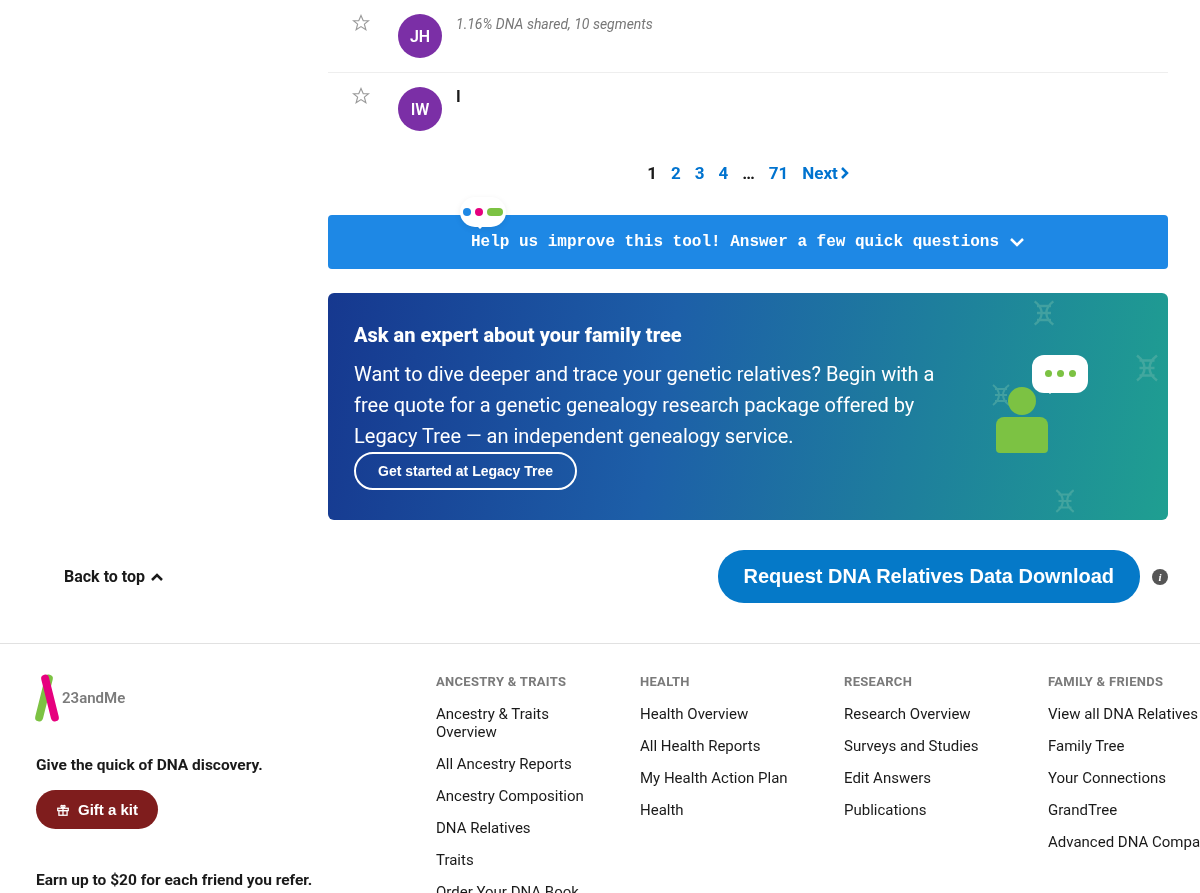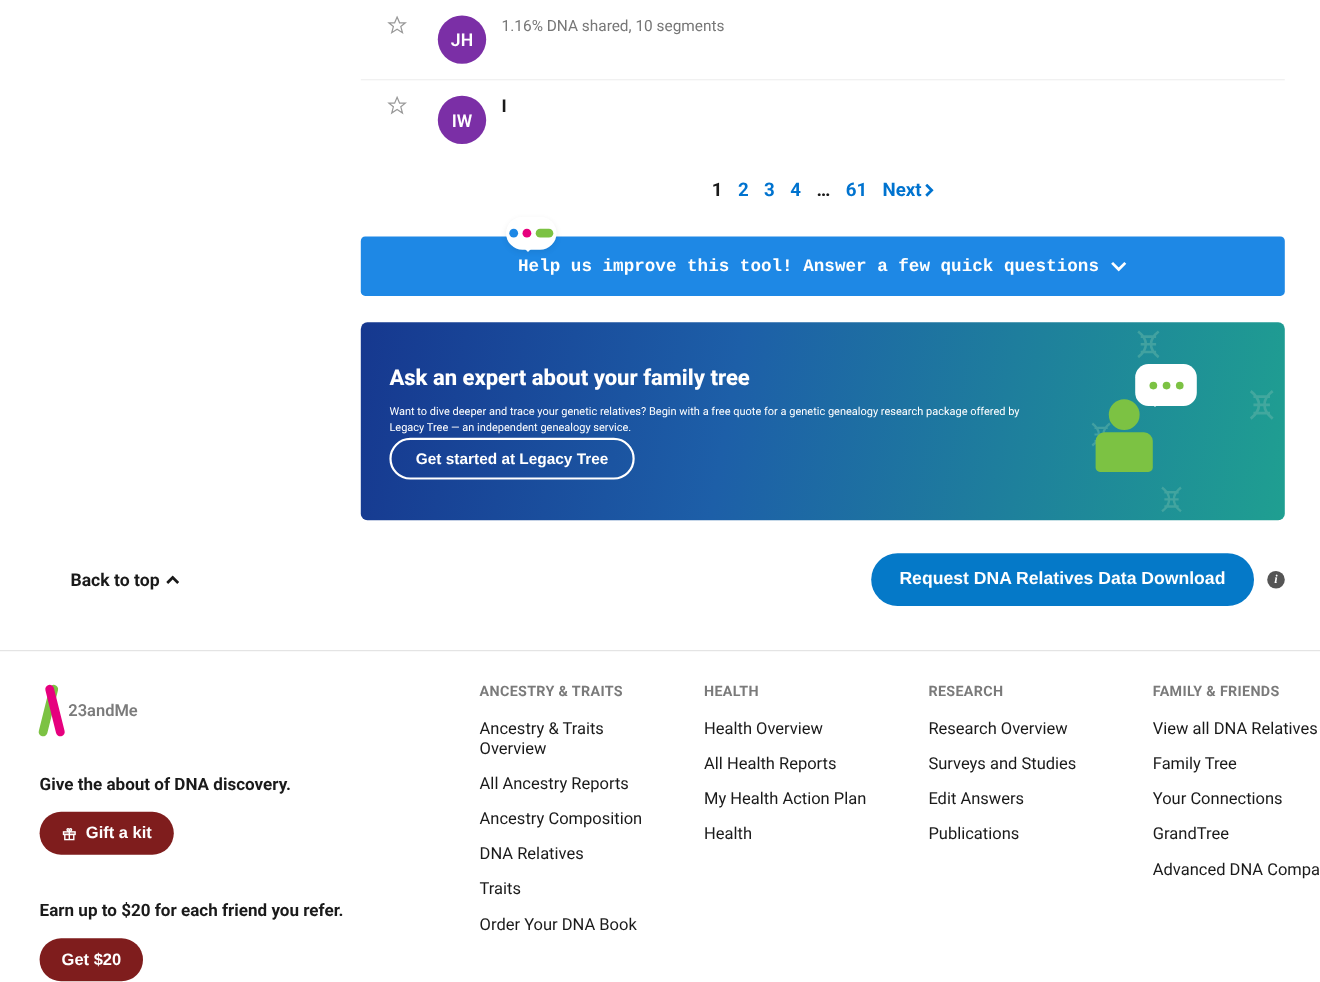--- a/index.html
+++ b/index.html
@@ -23,21 +23,21 @@
   .star {
     width: 18px; height: 18px; stroke: #999; fill: none; stroke-width: 1.5; flex-shrink: 0;
     margin-right: 28px; cursor: pointer;
   }
   .avatar {
     width: 44px; height: 44px; border-radius: 50%;
     display: flex; align-items: center; justify-content: center;
     color: #fff; font-weight: 600; font-size: 16px; margin-right: 14px; flex-shrink: 0;
   }
   .rel-name { font-weight: 700; font-size: 16px; flex: 1; }
-  .rel-right { width: 320px; text-align: left; }
+  .rel-right { width: 320px; text-align: left; font-style: italic; }
   .rel-rel { font-size: 16px; color: #1a1a1a; margin-bottom: 2px; }
   .rel-dna { font-size: 14px; color: #777; }
   
   .pagination {
     display: flex; justify-content: center; align-items: center; gap: 14px;
     padding: 18px 0 24px; font-weight: 700; font-size: 17px;
   }
   .pagination .pg { color: #0073cf; cursor: pointer; }
   .pagination .current { color: #1a1a1a; }
   .pagination .ellipsis { color: #1a1a1a; }
@@ -64,21 +64,21 @@
   }
   .chev-d { stroke: #fff; stroke-width: 2.5; fill: none; }
   
   .expert-card {
     margin-top: 24px; border-radius: 6px; padding: 30px 40px 30px 26px;
     background: linear-gradient(100deg, #16388f 0%, #1d5fa8 40%, #1f9f91 100%);
     color: #fff; display: flex; align-items: center; position: relative; overflow: hidden;
   }
   .expert-text { flex: 1; max-width: 640px; }
   .expert-title { font-weight: 800; font-size: 20px; margin-bottom: 12px; }
-  .expert-desc { font-size: 10px; line-height: 1.55; }
+  .expert-desc { font-size: 20px; line-height: 1.55; }
   .expert-btn {
     display: inline-block; border: 2px solid #fff; border-radius: 22px;
     padding: 9px 22px; font-weight: 700; font-size: 14px; cursor: pointer;
     background: transparent; color: #fff;
   }
   .expert-graphic {
     width: 150px; height: 120px; position: relative; flex-shrink: 0; margin-left: 24px;
   }
   .eg-person-head { position:absolute; left: 30px; top: 40px; width: 28px; height: 28px; border-radius: 50%; background: #7cc243; }
   .eg-person-body { position:absolute; left: 18px; top: 70px; width: 52px; height: 36px; border-radius: 8px 8px 4px 4px; background: #7cc243; }
@@ -90,21 +90,21 @@
   .bottom-row {
     display: flex; align-items: center; padding: 30px 32px 40px 64px;
   }
   .back-to-top {
     font-weight: 700; cursor: pointer; display: inline-flex; align-items: center; gap: 6px;
     font-size: 16px;
   }
   .btt-chev { stroke: #1a1a1a; stroke-width: 2.5; fill: none; }
   .download-btn {
     margin-left: auto; background: #0579c8; color: #fff; border: none;
-    border-radius: 26px; padding: 15px 26px; font-weight: 700; font-size: 16px; cursor: pointer;
+    border-radius: 26px; padding: 15px 26px; font-weight: 700; font-size: 20px; cursor: pointer;
   }
   .info-icon {
     width: 16px; height: 16px; border-radius: 50%; background: #555; color: #fff;
     display: inline-flex; align-items: center; justify-content: center; font-style: italic;
     font-weight: 700; font-size: 11px; margin-left: 12px; cursor: pointer; font-family: serif;
   }
   
   .footer { border-top: 1px solid #e1e1e1; padding: 30px 36px 40px; display: flex; gap: 40px; }
   .footer-left { width: 360px; flex-shrink: 0; }
   .logo { display: flex; align-items: center; gap: 2px; margin-bottom: 34px; }
@@ -158,21 +158,21 @@
       <div class="avatar" style="background:#7b2fa6">IW</div>
       <div class="rel-name">I</div>
     </div>
 
     <div class="pagination">
       <span class="current">1</span>
       <span class="pg">2</span>
       <span class="pg">3</span>
       <span class="pg">4</span>
       <span class="ellipsis">…</span>
-      <span class="pg">61</span>
+      <span class="pg">71</span>
       <span class="next">
         <span>Next</span>
         <svg class="chev-r" width="9" height="12" viewBox="0 0 9 12">
             <path d="M2 1 L7 6 L2 11" stroke="#0073cf" stroke-width="2.5" fill="none"></path>
           </svg>
       </span>
     </div>
 
     <div class="feedback-wrap">
       <div class="speech-bubble">
@@ -232,21 +232,21 @@
 
   <div class="footer">
     <div class="footer-left">
       <div class="logo">
         <div class="logo-mark">
           <div class="logo-strand" style="background:#7cc243; transform: rotate(14deg); left:4px;"></div>
           <div class="logo-strand" style="background:#e6007e; transform: rotate(-14deg); left:10px;"></div>
         </div>
         <span class="logo-text">23andMe</span>
       </div>
-      <div class="footer-promo-h">Give the about of DNA discovery.</div>
+      <div class="footer-promo-h">Give the quick of DNA discovery.</div>
       <button class="pink-btn">
         <svg class="gift-icon" viewBox="0 0 24 24" fill="none" stroke="#fff" stroke-width="2.2">
           <rect x="3" y="9" width="18" height="4"></rect>
             <rect x="5" y="13" width="14" height="8"></rect>
           <path d="M12 9 V21 M12 9 C9 9 7 4 10 4 C12 4 12 9 12 9 M12 9 C15 9 17 4 14 4 C12 4 12 9 12 9"></path>
         </svg>
         <span>Gift a kit</span>
       </button>
       <div class="footer-promo-2">
         <div class="footer-promo-h">Earn up to $20 for each friend you refer.</div>

